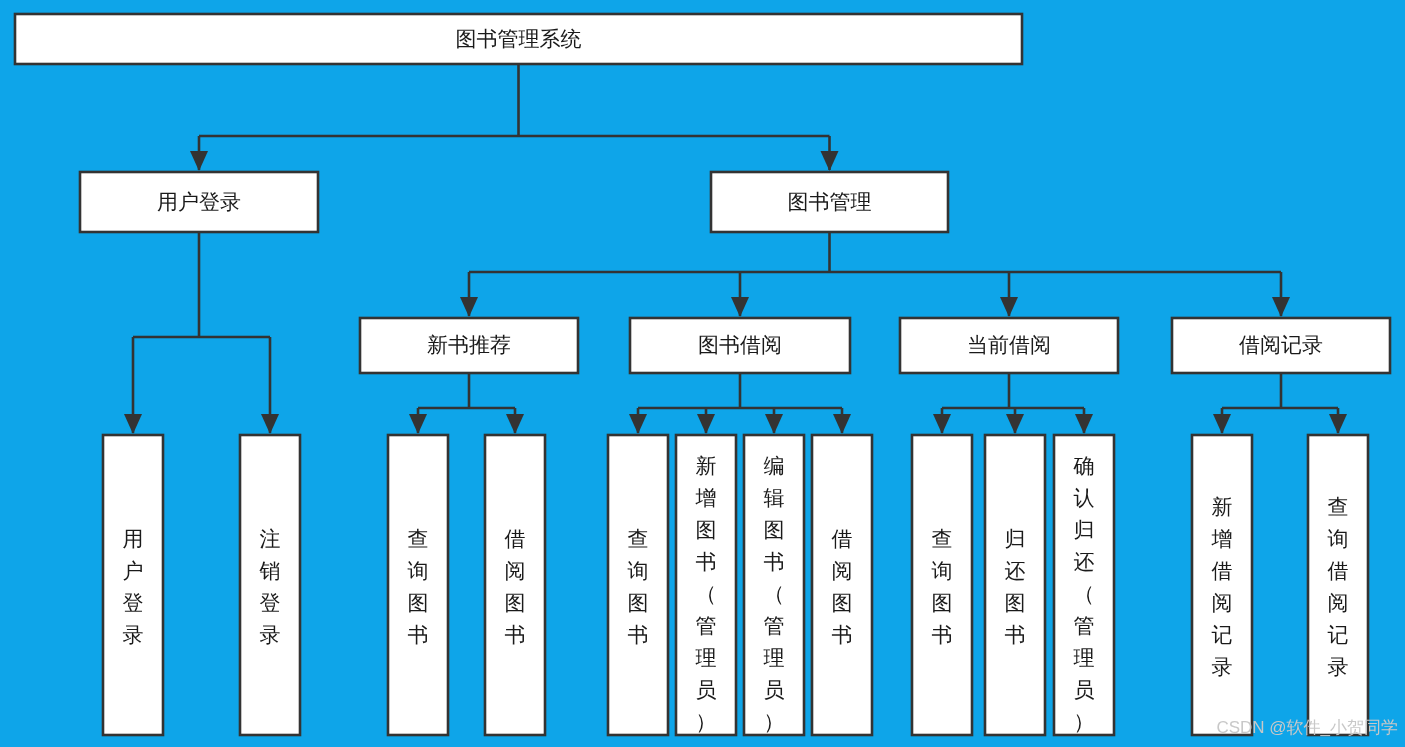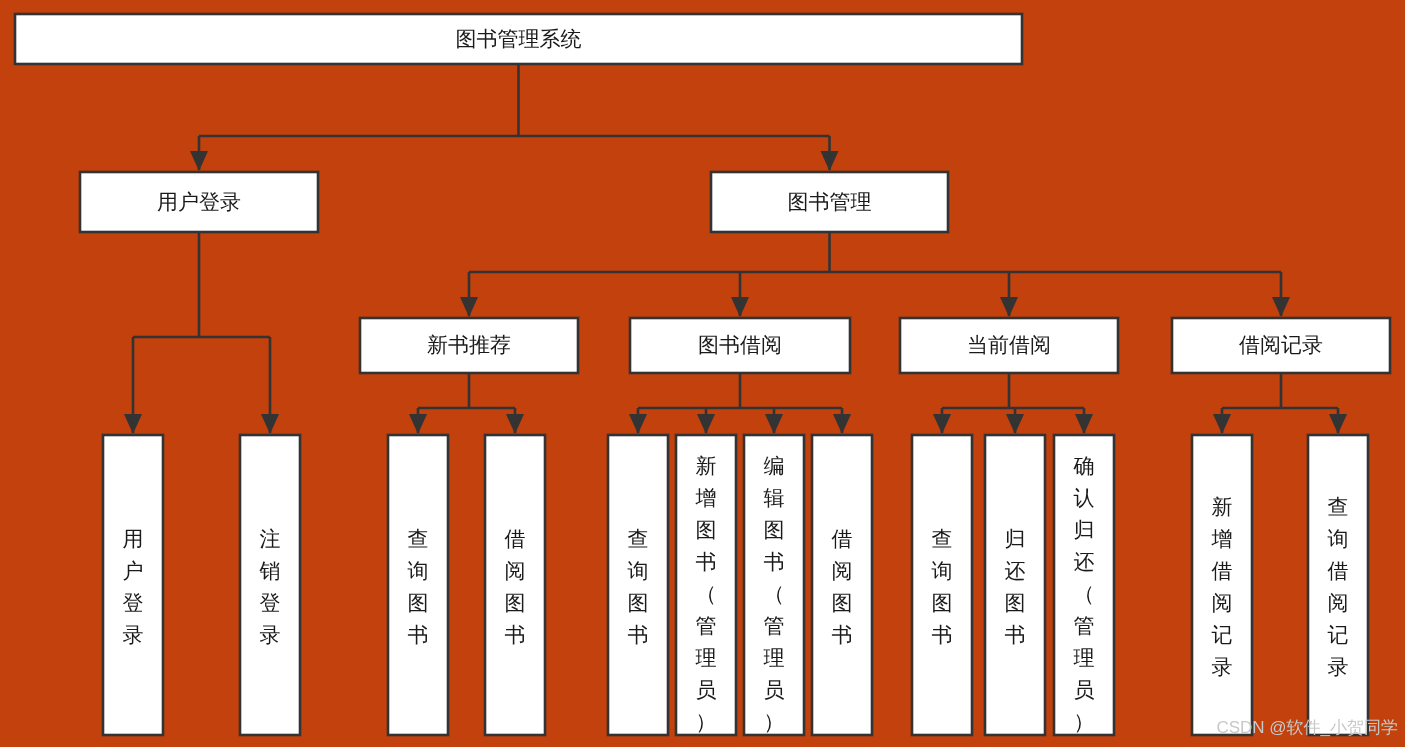--- a/index.html
+++ b/index.html
@@ -8,21 +8,21 @@
     padding: 0;
     background: #ffffff;
   }
   body {
     font-family: "Liberation Sans", "DejaVu Sans", sans-serif;
   }
   #diagram-root {
     position: relative;
     width: 1405px;
     height: 747px;
-    background: #c2410c;
+    background: #0ea5e9;
     overflow: hidden;
   }
   svg.diagram-svg {
     position: absolute;
     left: 0;
     top: 0;
     width: 1405px;
     height: 747px;
     display: block;
   }

